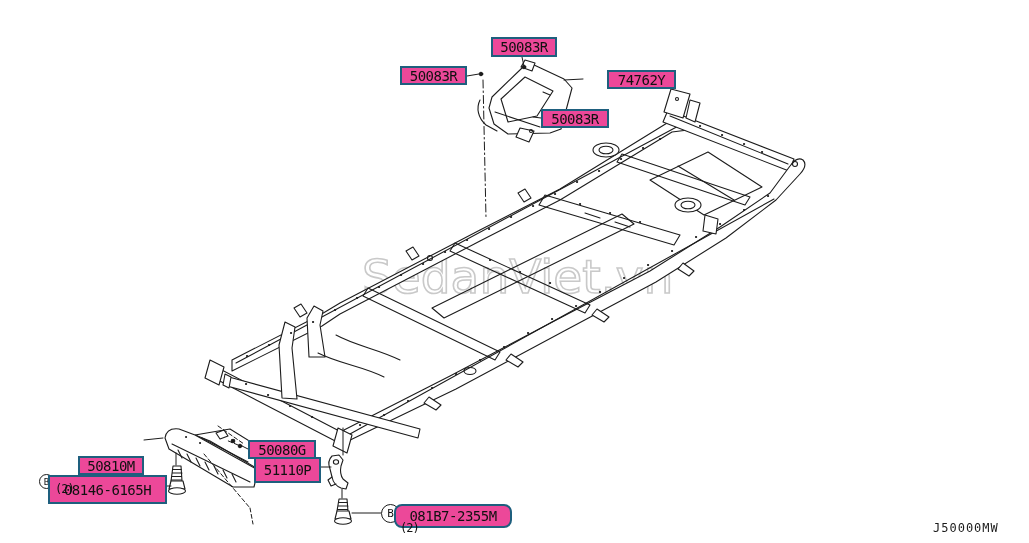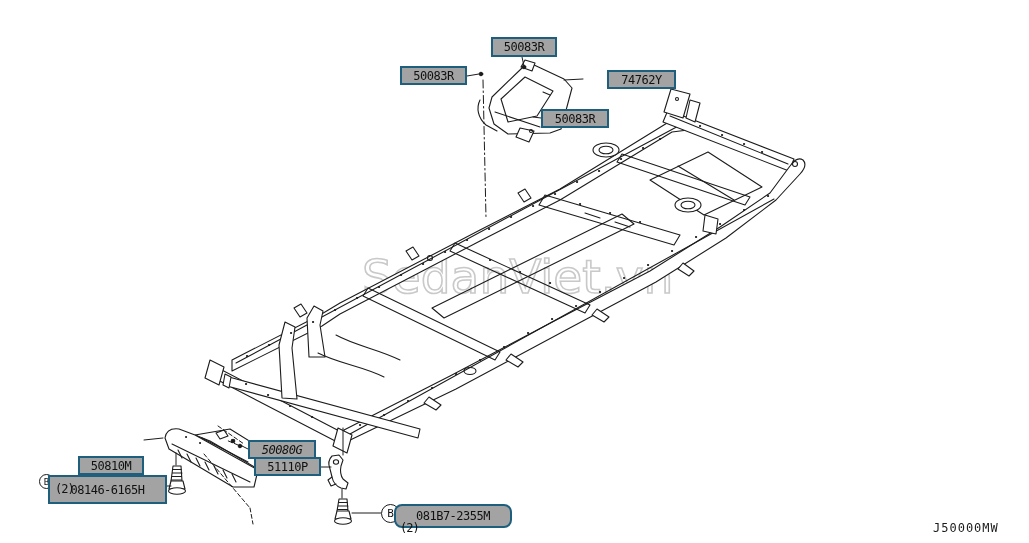--- a/index.html
+++ b/index.html
@@ -8,32 +8,32 @@
     --wm:#c9c9c9;
   }
   html,body{margin:0;padding:0;background:#fff;}
   .stage{
     position:relative;width:1029px;height:543px;background:#ffffff;overflow:hidden;
     font-family:"DejaVu Sans Mono","Liberation Mono",monospace;
   }
   .stage svg{position:absolute;left:0;top:0;}
   .label{
     position:absolute;box-sizing:border-box;
-    border:2px solid var(--accent);background:#a3a3a3;color:#111;
+    border:2px solid var(--accent);background:#ec4899;color:#111;
     display:flex;align-items:center;justify-content:center;
-    font-size:12px;letter-spacing:-0.5px;white-space:nowrap;
+    font-size:14px;letter-spacing:-0.5px;white-space:nowrap;
     z-index:4;cursor:pointer;
   }
   .b1{left:491px;top:37px;width:66px;height:20px;}
   .b2{left:400px;top:66px;width:67px;height:19px;}
   .b3{left:583px;top:70px;width:69px;height:19px;margin-left:24px;}
   .b4{left:541px;top:109px;width:68px;height:19px;}
   .b5{left:78px;top:431px;width:66px;height:19px;margin-top:25px;}
-  .b6{left:248px;top:440px;width:68px;height:19px;font-style:italic;}
-  .b7{left:254px;top:457px;width:67px;height:19px;}
+  .b6{left:248px;top:440px;width:68px;height:19px;}
+  .b7{left:254px;top:457px;width:67px;height:26px;}
   .b8{left:48px;top:475px;width:119px;height:29px;}
   .b9{left:394px;top:504px;width:118px;height:24px;border-radius:8px;}
   .bcircle{
     position:absolute;box-sizing:border-box;border:1.4px solid var(--ink);
     border-radius:50%;background:#fff;color:#111;
     display:flex;align-items:center;justify-content:center;
     z-index:3;font-size:9px;
   }
   .c1{left:39px;top:474px;width:15px;height:15px;}
   .c2{left:381px;top:504px;width:19px;height:19px;font-size:11px;}

